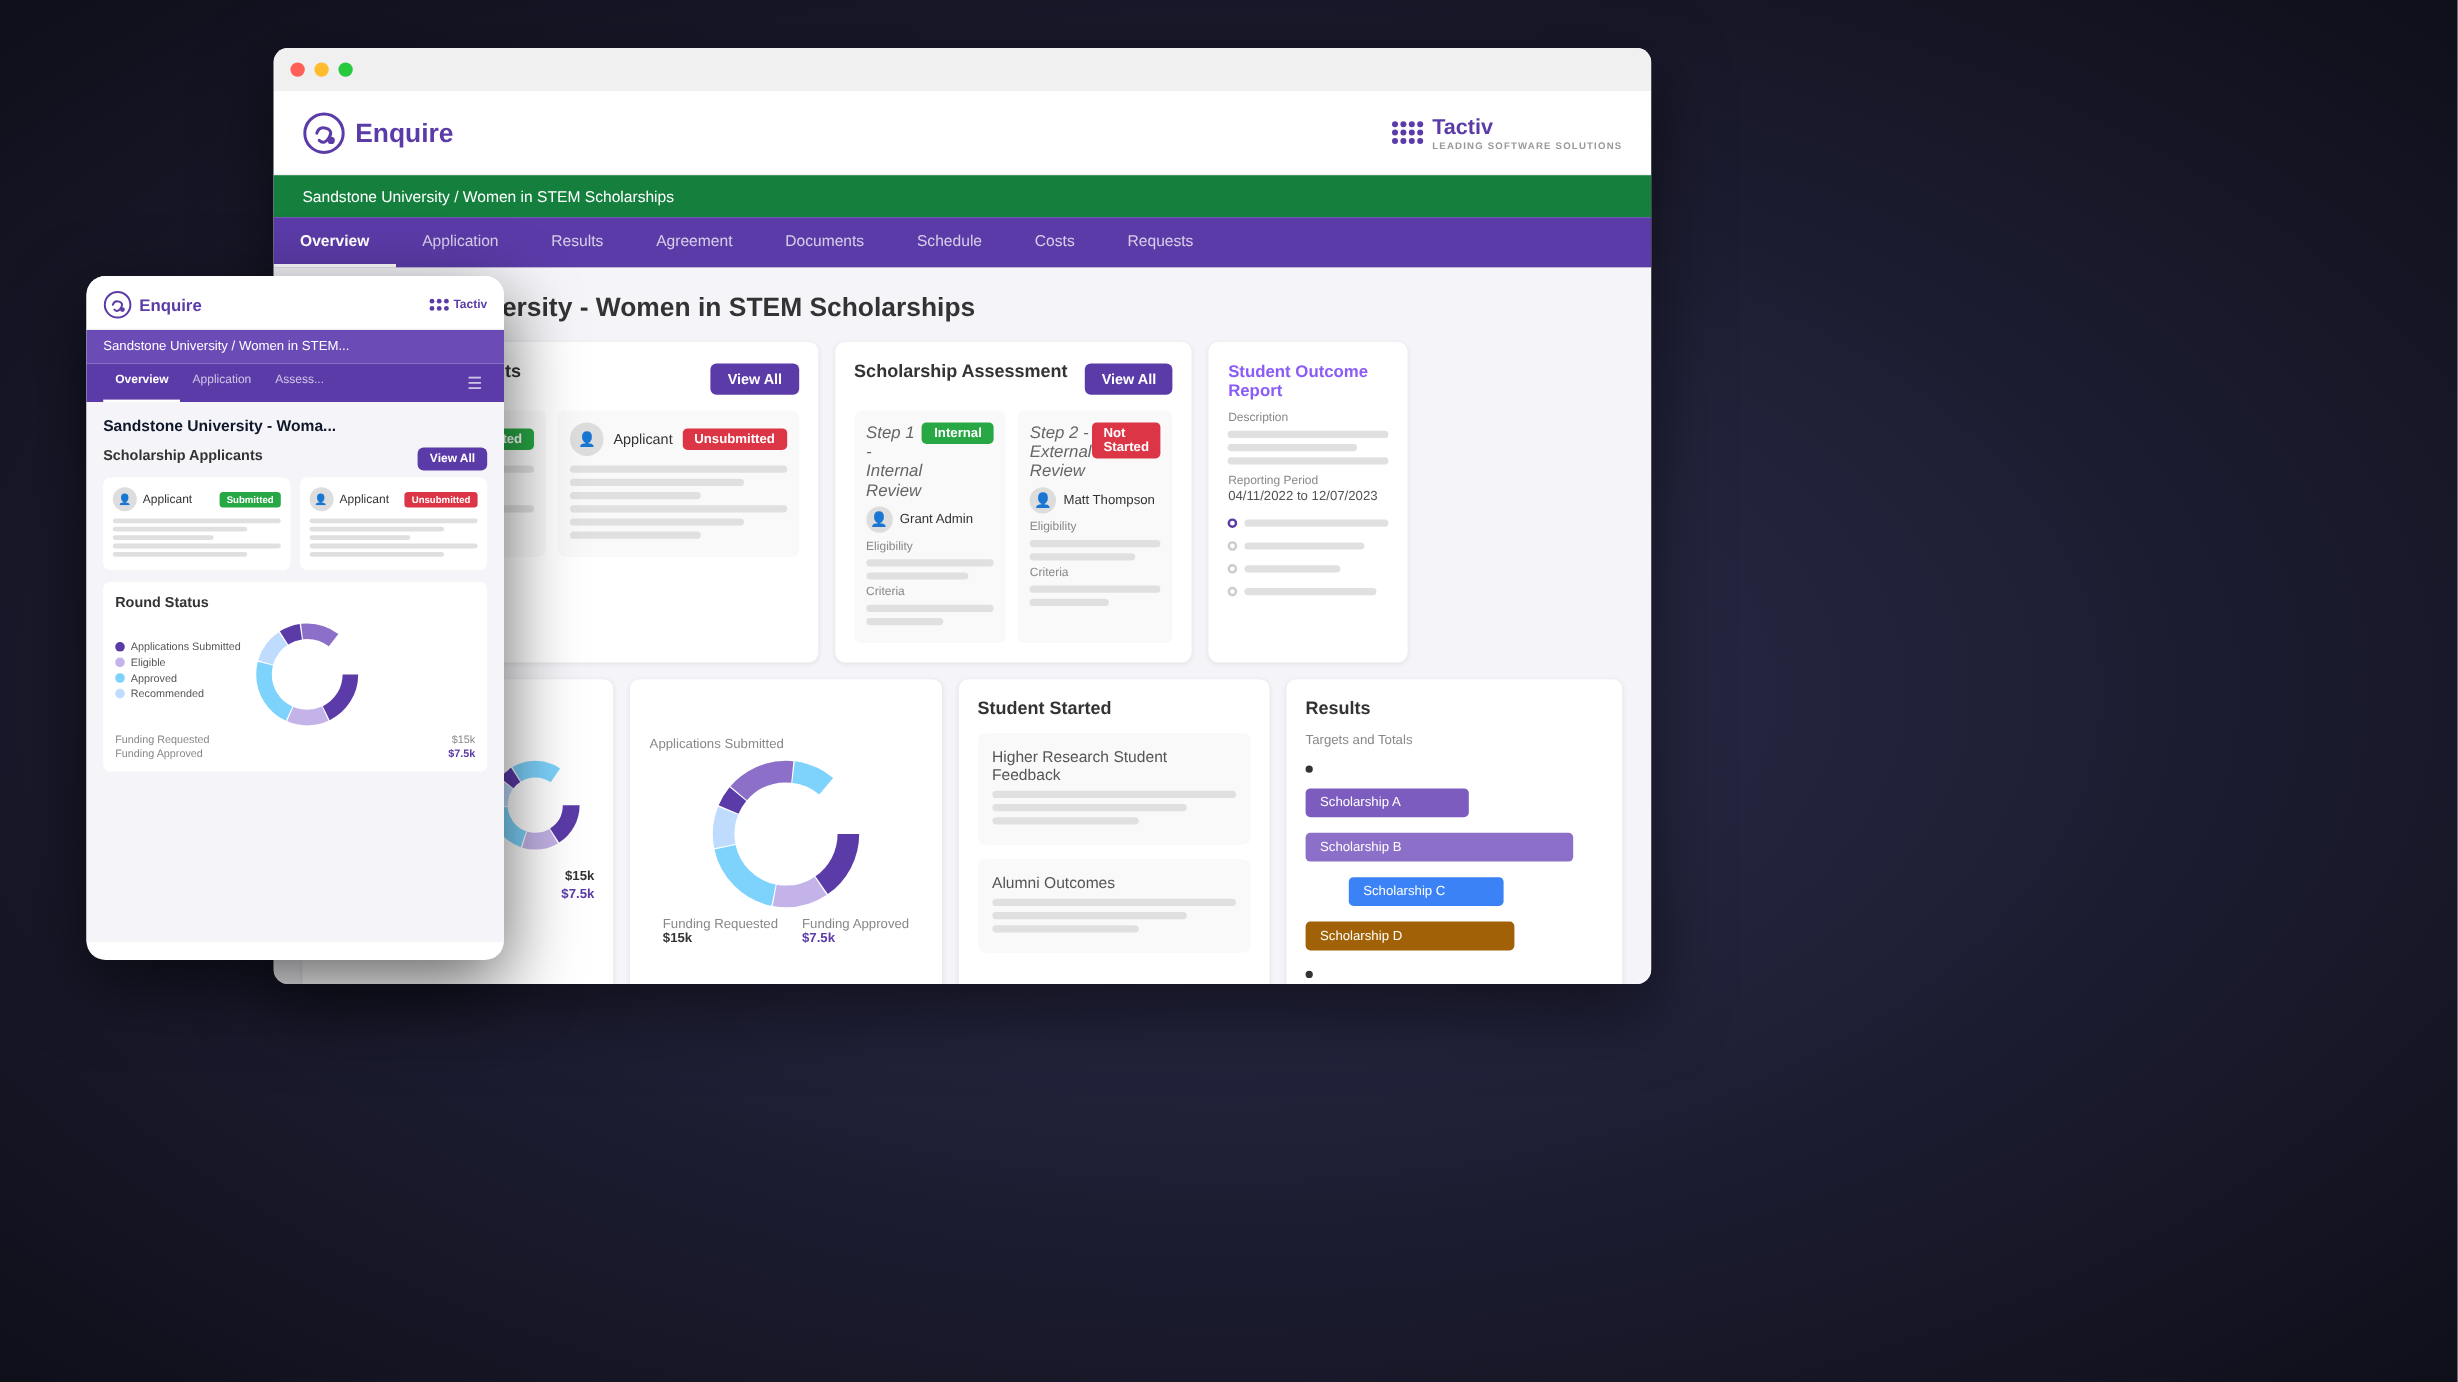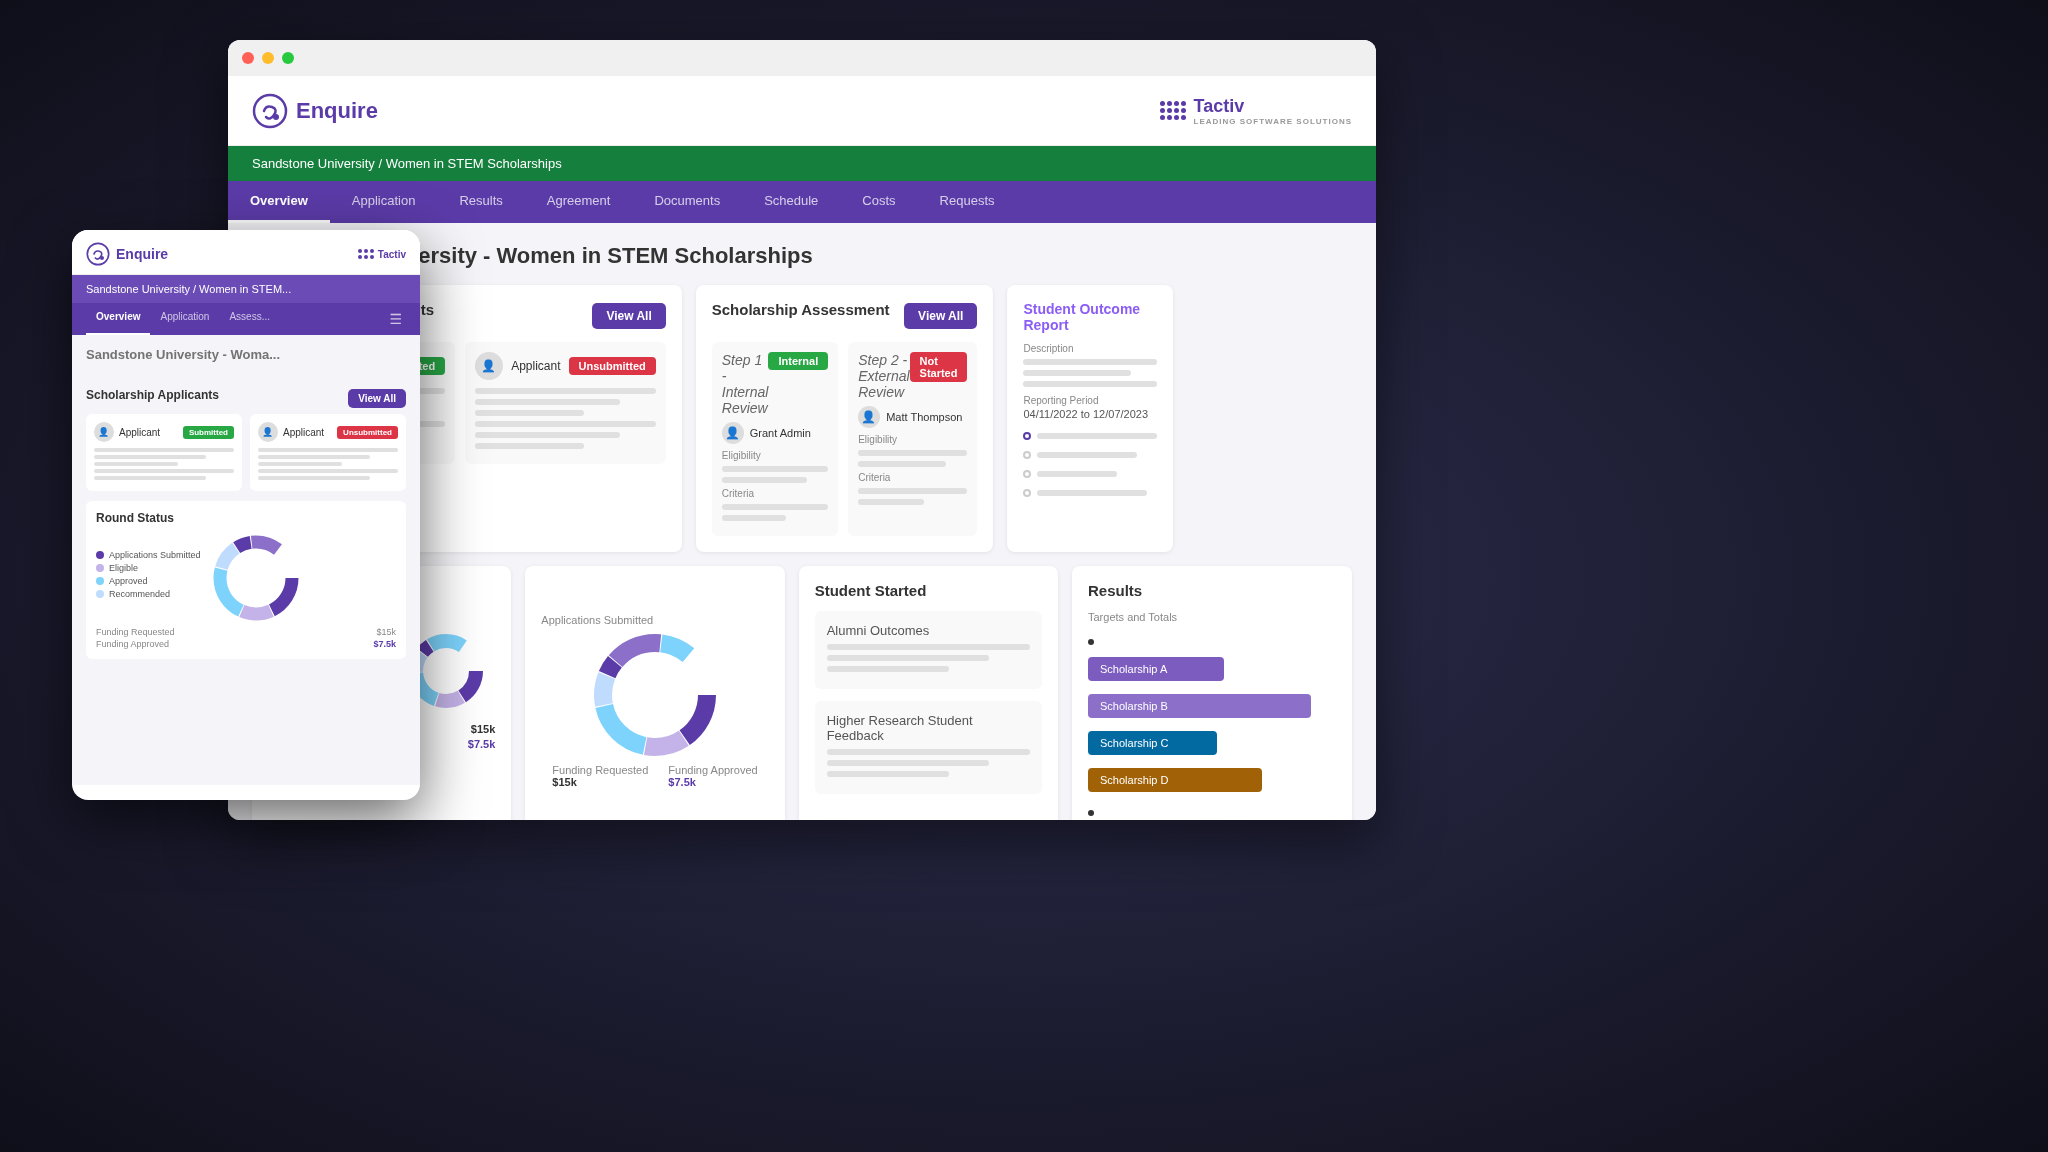--- a/index.html
+++ b/index.html
@@ -332,21 +332,21 @@
     .scholarship-bar {
       margin: 4px 0;
       border-radius: 4px;
       padding: 6px 12px;
       font-size: 11px;
       font-weight: 500;
       color: #fff;
     }
     .schol-a { background: #7c5cbf; width: 55%; }
     .schol-b { background: #8b6fc8; width: 90%; }
-    .schol-c { background: #0369a1; width: 52%; }
+    .schol-c { background: #3b82f6; width: 52%; margin-left: 36px; }
     .schol-d { background: #a16207; width: 70%; }
 
     
     .report-card {
       background: #fff;
       border-radius: 8px;
       padding: 16px;
       box-shadow: 0 1px 4px rgba(0,0,0,0.08);
     }
 
@@ -467,22 +467,22 @@
     .mobile-content {
       background: #f5f4f8;
       padding: 12px 14px;
       height: calc(100% - 120px);
       overflow: hidden;
     }
 
     .mobile-page-title {
       font-size: 13px;
       font-weight: 700;
-      color: #737373;
-      margin-bottom: 26px;
+      color: #0f172a;
+      margin-bottom: 10px;
       white-space: nowrap;
       overflow: hidden;
       text-overflow: ellipsis;
     }
 
     .mobile-section-title {
       font-size: 12px;
       font-weight: 700;
       color: #333;
       margin-bottom: 6px;
@@ -823,27 +823,27 @@
             <div style="color:#888;">Funding Approved</div>
             <div style="font-weight:700;color:#5b3ba8;">$7.5k</div>
           </div>
         </div>
       </div>
 
       <div class="card">
         <div class="card-title">Student Started</div>
         <div class="student-outcomes-list">
           <div class="outcome-item">
-            <div class="outcome-title">Alumni Outcomes</div>
+            <div class="outcome-title">Higher Research Student Feedback</div>
             <div class="skeleton-line full"></div>
             <div class="skeleton-line medium"></div>
             <div class="skeleton-line short"></div>
           </div>
           <div class="outcome-item">
-            <div class="outcome-title">Higher Research Student Feedback</div>
+            <div class="outcome-title">Alumni Outcomes</div>
             <div class="skeleton-line full"></div>
             <div class="skeleton-line medium"></div>
             <div class="skeleton-line short"></div>
           </div>
         </div>
       </div>
 
       <div class="card results-card">
         <div class="card-title">Results</div>
         <div class="results-label">Targets and Totals</div>

